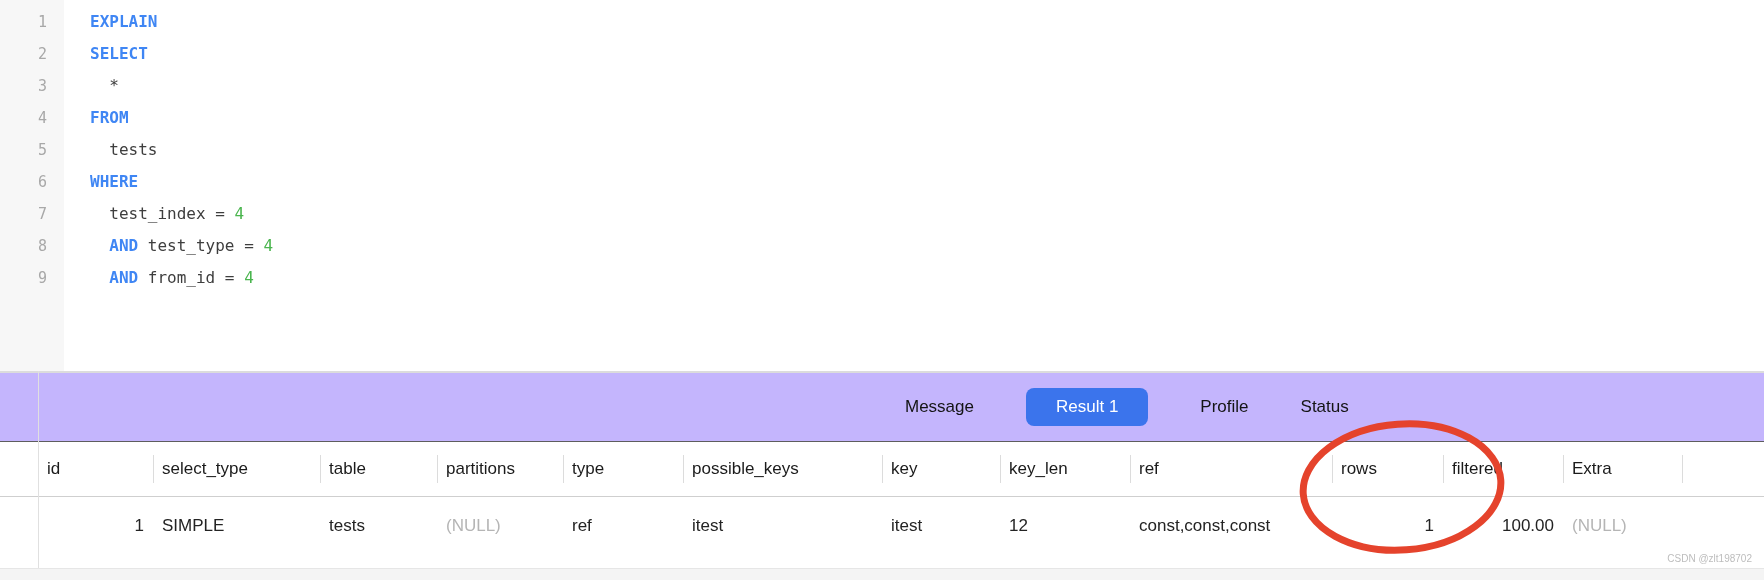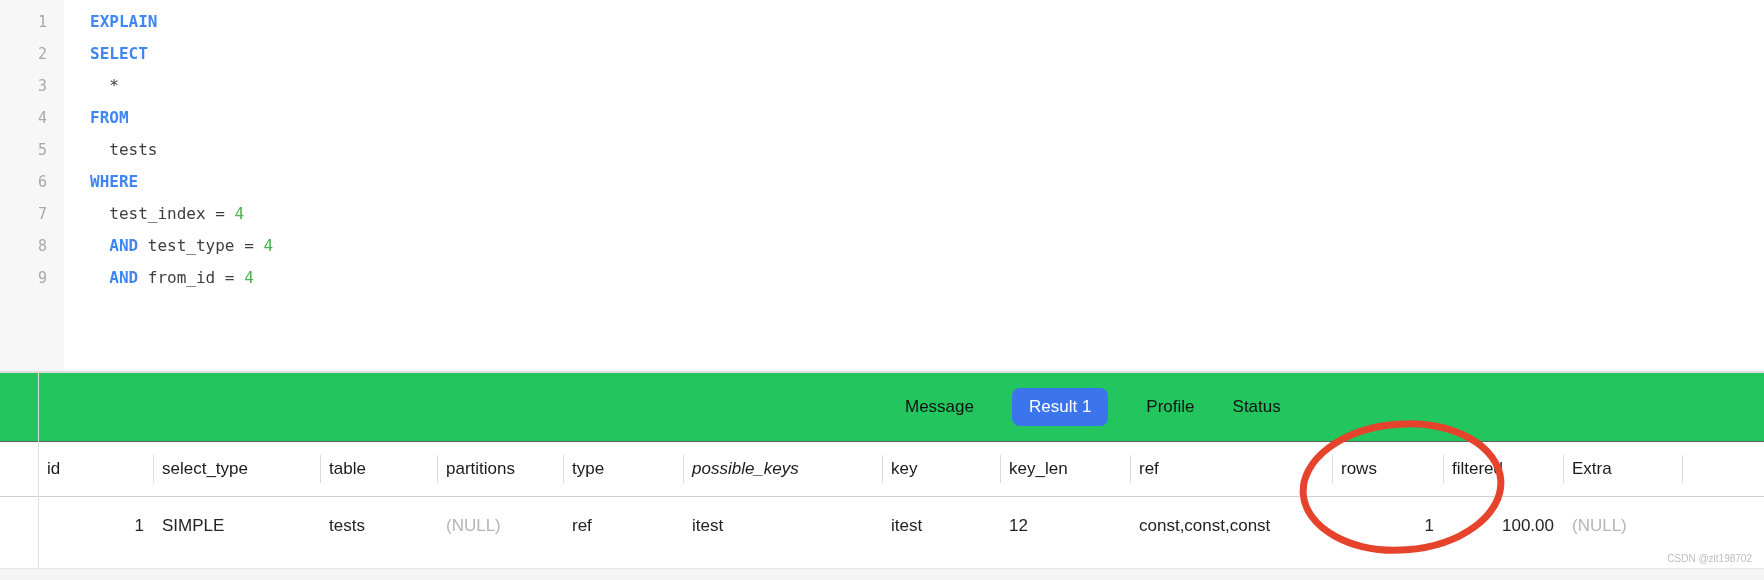--- a/index.html
+++ b/index.html
@@ -14,24 +14,24 @@
   .code { flex:1; padding:6px 0 0 26px; }
   .cl { height:32px; line-height:32px; font-family:"DejaVu Sans Mono", monospace;
         font-size:16px; color:var(--code-text); white-space:pre; }
   .tk-kw  { color:var(--kw); font-weight:bold;margin-top:18px; }
   .tk-num { color:var(--num); }
   .tk-txt { color:var(--code-text); }
 
   .divider { height:2px; background:#dcdcdc; }
 
   
-  .tabbar { height:68px; display:flex; align-items:center; gap:38px; padding-left:905px; background:#22c55e; }
+  .tabbar { height:68px; display:flex; align-items:center; gap:52px; padding-left:905px; background:#c4b5fd; }
   .tab { font-size:17px; font-weight:500; color:#141414; line-height:38px; cursor:default; }
   .tab.active { background:var(--tab-active-bg); color:var(--tab-active-fg);
-                border-radius:8px; padding:0 17px; }
+                border-radius:8px; padding:0 30px; }
 
   
   .grid { position:relative; }
   .grid-header { display:flex; height:56px; border-top:1px solid #5e5e5e;
                  border-bottom:1px solid #cfcfcf; background:#fff; }
   .th { position:relative; display:flex; align-items:center; padding:0 9px;
         font-size:17px; color:#1b1b1b; overflow:hidden; }
   .th.tick::before { content:""; position:absolute; left:0; top:13px; bottom:13px;
                      width:1px; background:#dcdcdc; }
   .grid-row { display:flex; height:58px; background:#fff; }
@@ -93,21 +93,21 @@
     </div>
 
   <div class="grid">
     <div class="grid-header">
       <div class="th sel-cell"></div>
       <div class="th" style="width: 115px; flex: 0 0 auto;">id</div>
         <div class="th tick" style="width: 167px; flex: 0 0 auto;">select_type</div>
         <div class="th tick" style="width: 117px; flex: 0 0 auto;">table</div>
         <div class="th tick" style="width: 126px; flex: 0 0 auto;">partitions</div>
         <div class="th tick" style="width: 120px; flex: 0 0 auto;">type</div>
-        <div class="th tick" style="width: 199px; flex: 0 0 auto; font-style: italic;">possible_keys</div>
+        <div class="th tick" style="width: 199px; flex: 0 0 auto;">possible_keys</div>
         <div class="th tick" style="width: 118px; flex: 0 0 auto;">key</div>
         <div class="th tick" style="width: 130px; flex: 0 0 auto;">key_len</div>
         <div class="th tick" style="width: 202px; flex: 0 0 auto;">ref</div>
         <div class="th tick" style="width: 111px; flex: 0 0 auto;">rows</div>
         <div class="th tick" style="width: 120px; flex: 0 0 auto;">filtered</div>
         <div class="th tick" style="width: 119px; flex: 0 0 auto;">Extra</div>
         <div class="th tick filler"></div>
     </div>
     <div class="grid-row">
       <div class="td sel-cell"></div>

